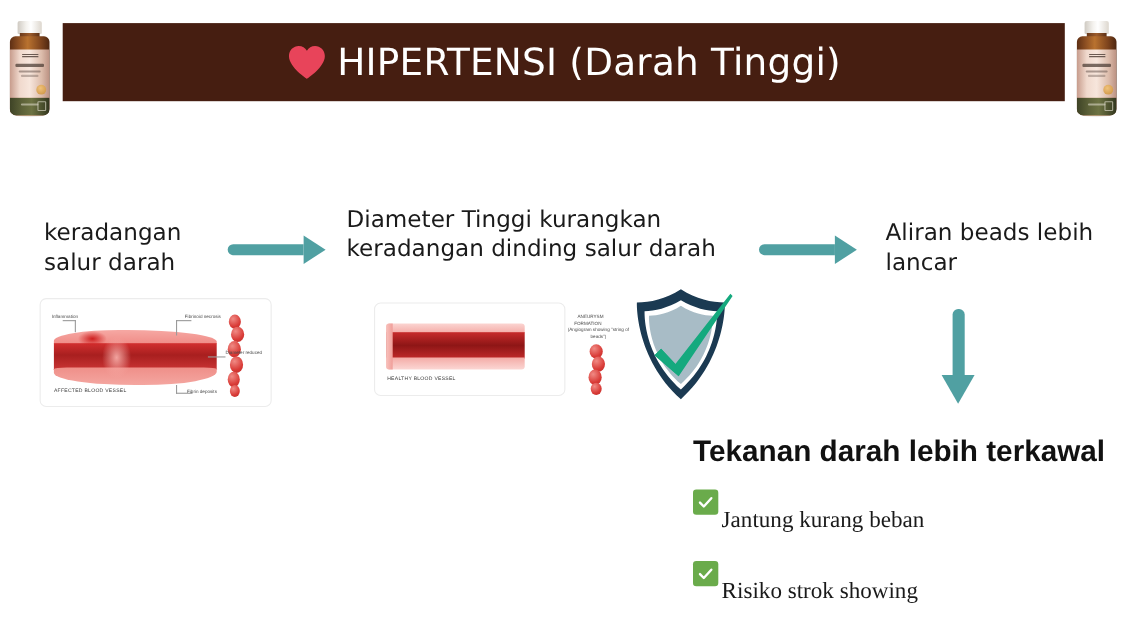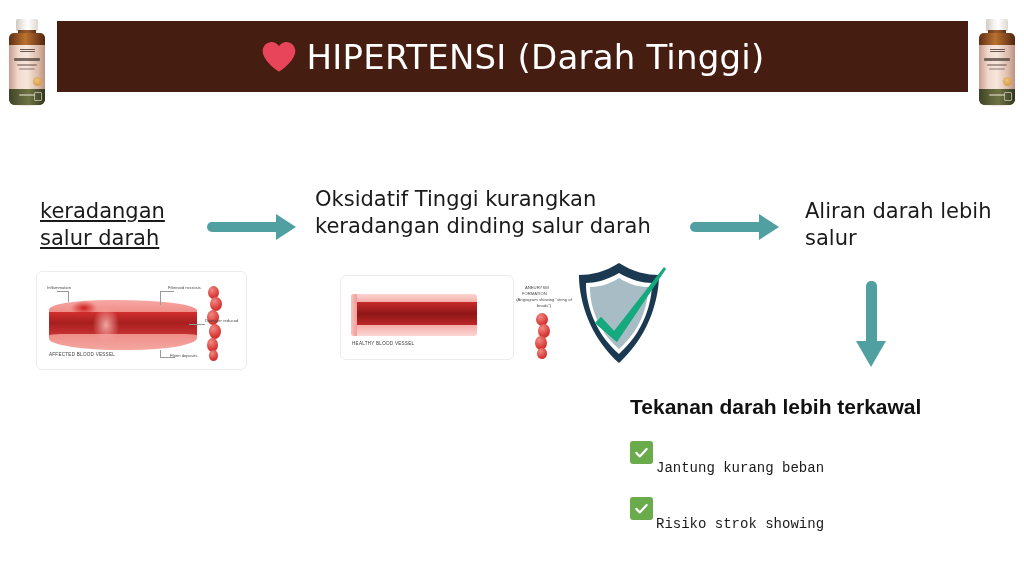--- a/index.html
+++ b/index.html
@@ -85,21 +85,21 @@
     text-align: center; font-size: 22px; font-weight: bold; color: #111111;
     letter-spacing: .1px;
   }
 
   
   .step-text {
     position: absolute; font-size: 21px; color: #1a1a1a;
     line-height: 1.3; font-weight: 400;
     font-family: "DejaVu Sans", sans-serif;
   }
-  .step1 { left: 40px;  top: 198px; width: 180px; text-decoration: underline; }
+  .step1 { left: 40px;  top: 198px; width: 180px; }
   .step2 { left: 315px; top: 186px; width: 345px; }
   .step3 { left: 805px; top: 198px; width: 190px; }
 
   
   .arrow-h { position: absolute; height: 26px; }
   .arrow-h .shaft {
     position: absolute; left: 0; top: 8px; height: 10px; border-radius: 5px 0 0 5px;
     background: #50a0a2;
   }
   .arrow-h .head {
@@ -198,33 +198,33 @@
     position:absolute; left:0; top:0; width:6px; height:42px;
     background: linear-gradient(to right,#f8c2bd,#f09e99); border-radius:3px 0 0 3px;
   }
 
   
   #shield { position: absolute; left: 567px; top: 259px; width: 105px; height: 108px; }
 
   
   .concl-title {
     position: absolute; left: 630px; top: 395px;
-    font-size: 21px; font-weight: bold; color: #111111; white-space: nowrap;
+    font-size: 27px; font-weight: bold; color: #111111; white-space: nowrap;
   }
   .concl-list { position: absolute; left: 630px; top: 428px; }
   .concl-item { display: flex; align-items: center; margin-bottom: 8px; }
   .check-box {
     width: 23px; height: 23px; background: #6aab4b; border-radius: 3px;
     display: inline-flex; align-items: center; justify-content: center;
     flex: 0 0 23px; margin-right: 3px;
   }
   .check-box svg { width: 15px; height: 15px; display:block; }
   .concl-item span.txt {
-    font-size: 14px; color: #1a1a1a; white-space: nowrap;
-    font-family: Liberation Mono, monospace;
+    font-size: 21px; color: #1a1a1a; white-space: nowrap;
+    font-family: Liberation Serif, serif;
     margin-top: 32px;
   }
 </style>
 </head>
 <body>
 
 <div id="slide">
 
   <div class="bottle left">
     <div class="bt-shadow"></div>
@@ -280,28 +280,28 @@
   </div>
 
 
   <div class="step-text step1">keradangan salur darah</div>
 
   <div class="arrow-h" id="arrow1">
     <div class="shaft"></div>
       <div class="head"></div>
   </div>
 
-  <div class="step-text step2">Oksidatif Tinggi kurangkan keradangan dinding salur darah</div>
+  <div class="step-text step2">Diameter Tinggi kurangkan keradangan dinding salur darah</div>
 
   <div class="arrow-h" id="arrow2">
     <div class="shaft"></div>
       <div class="head"></div>
   </div>
 
-  <div class="step-text step3">Aliran darah lebih salur</div>
+  <div class="step-text step3">Aliran beads lebih lancar</div>
 
   <div class="fig-card" id="fig1">
     <div class="vessel-aff">
       <div class="wall-top"></div>
       <div class="lumen"></div>
       <div class="wall-bot"></div>
       <div class="pinch-l"></div>
       <div class="inflame"></div>
     </div>
     <div class="beads" style="left:168px; top:14px; height:76px;">

